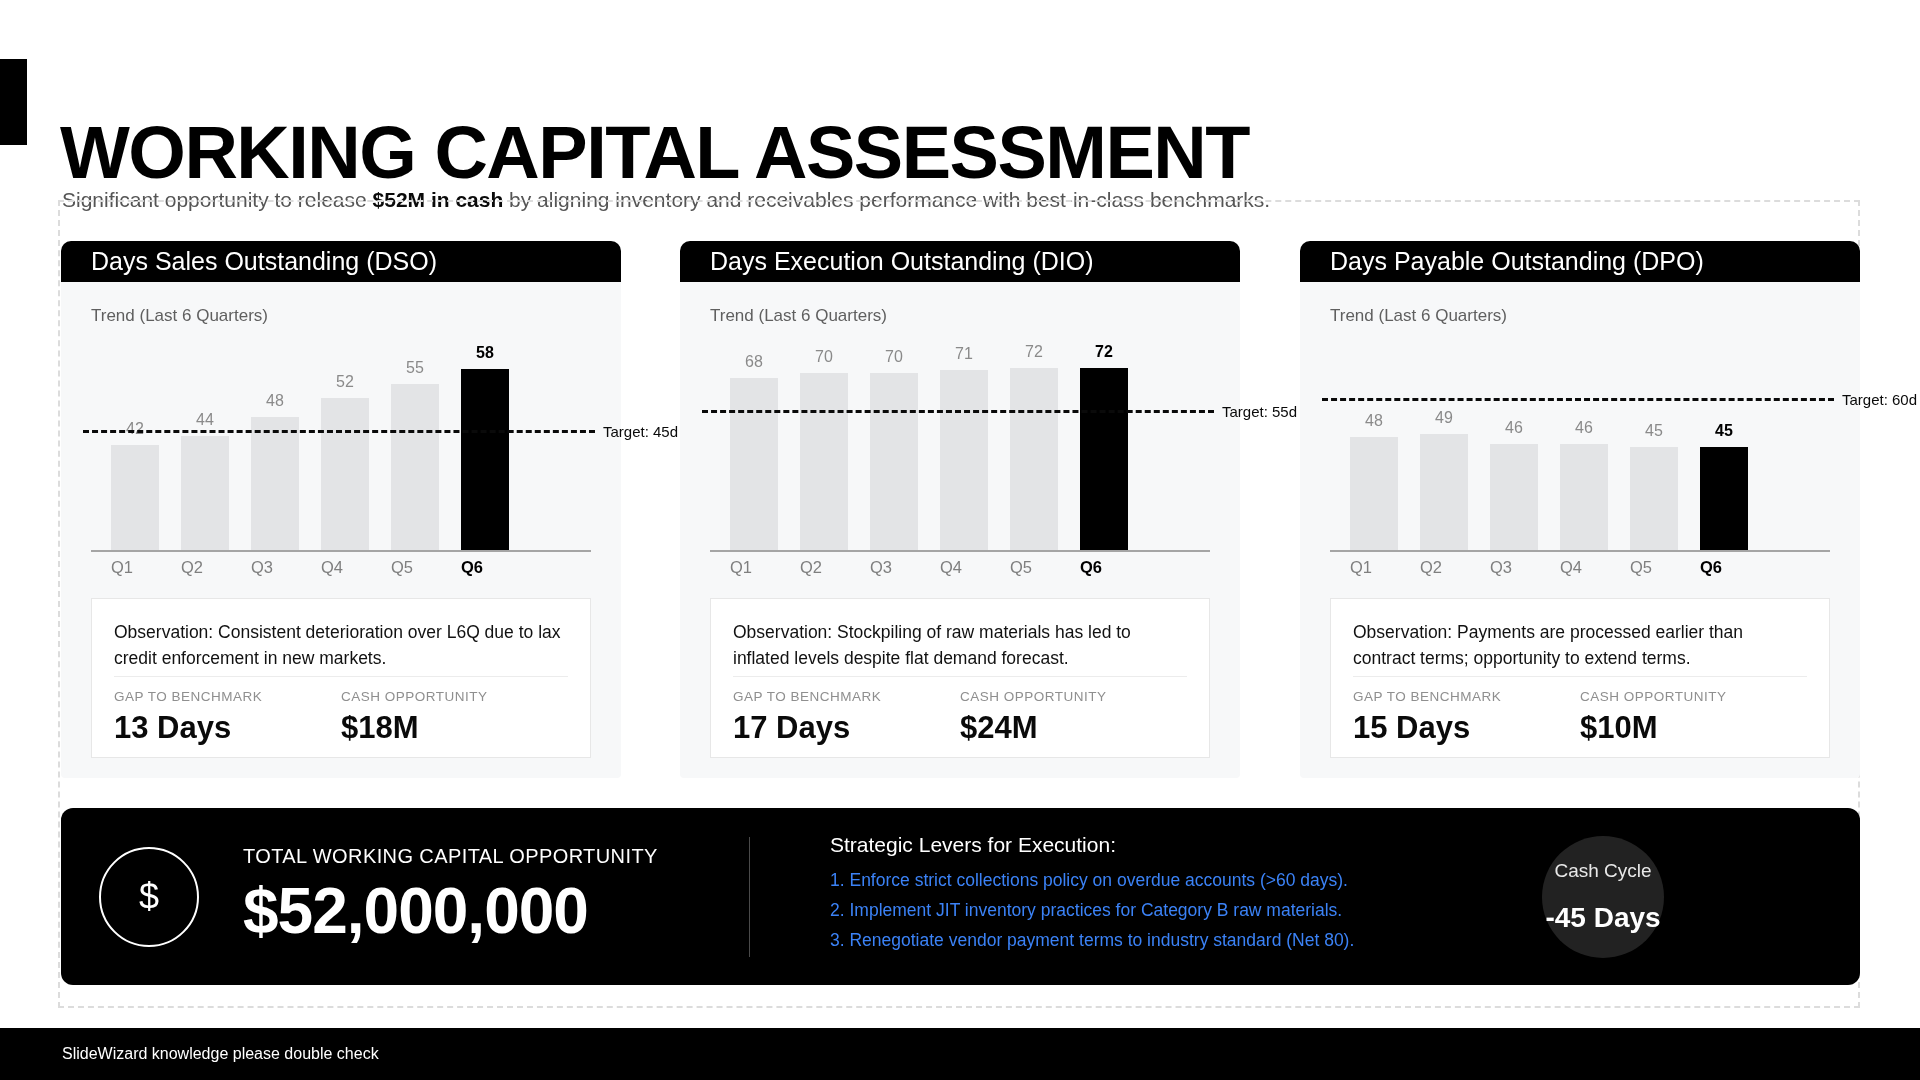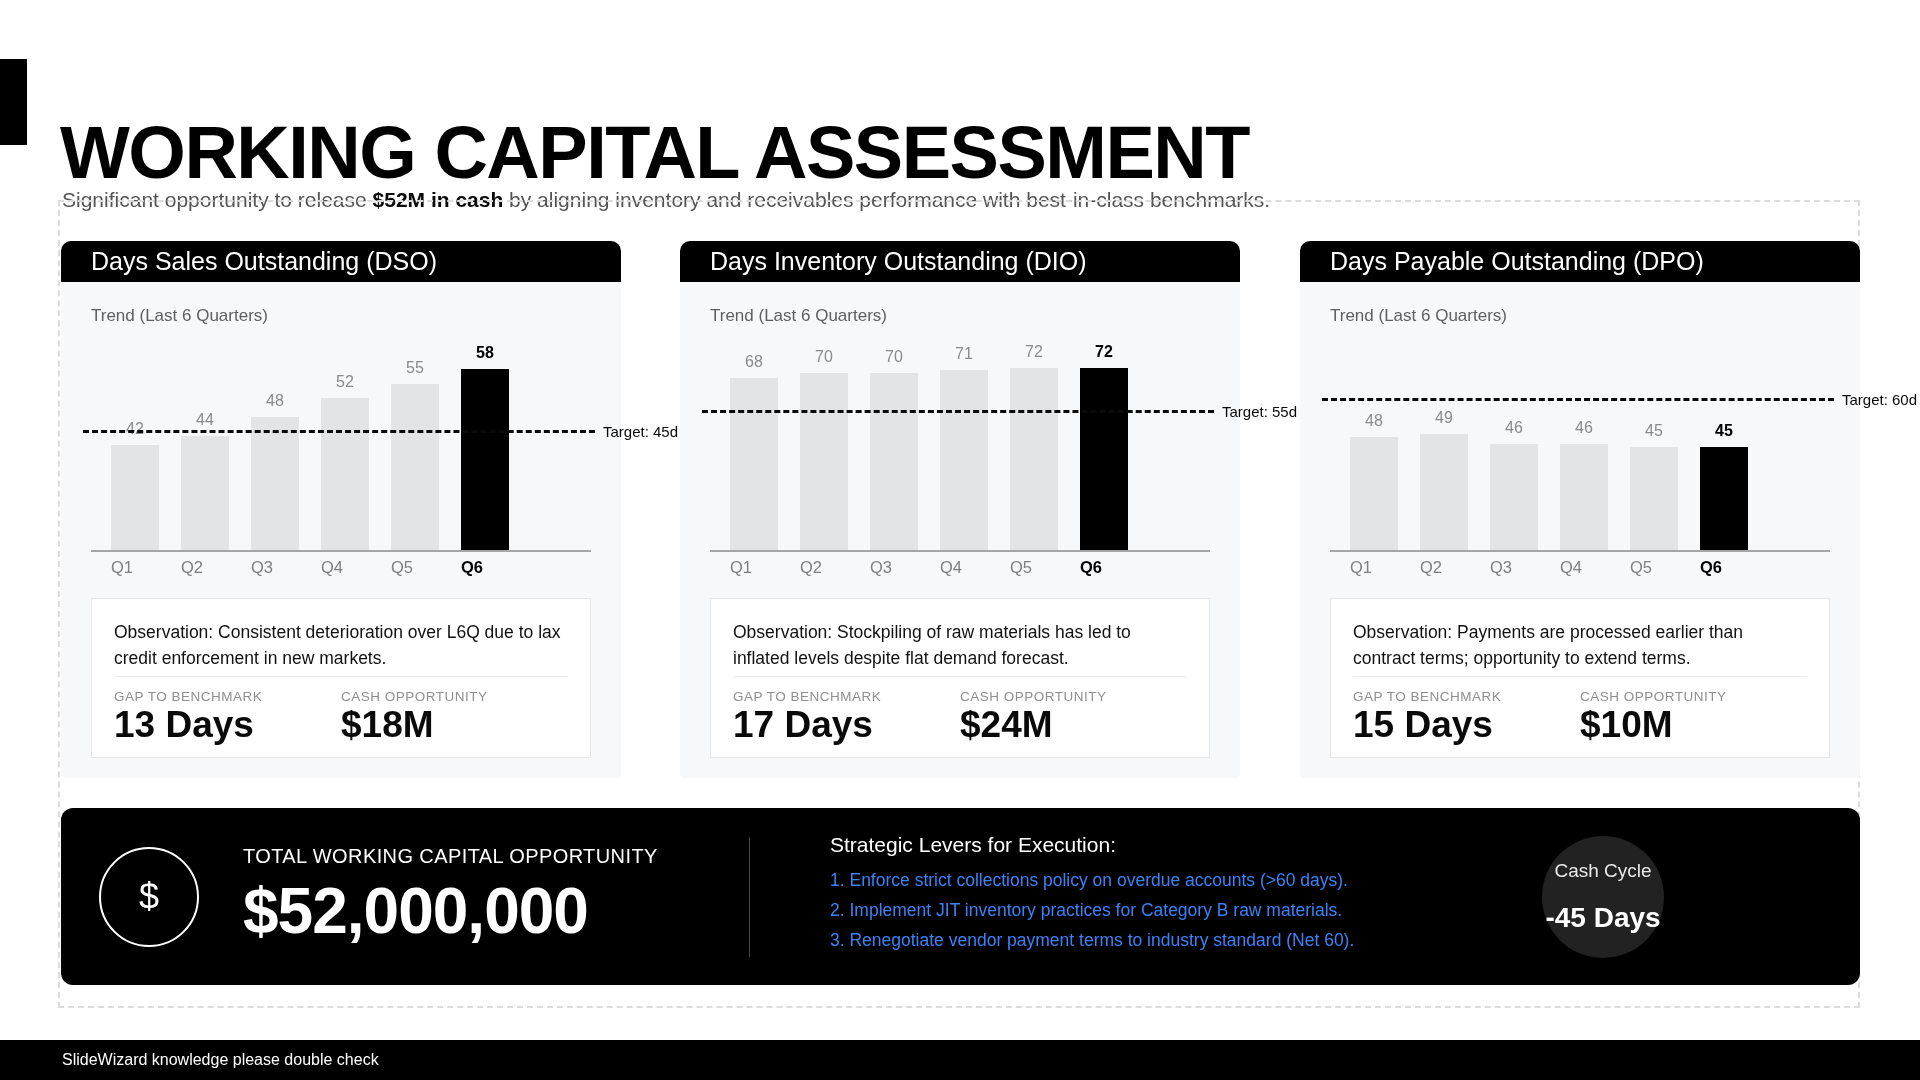--- a/index.html
+++ b/index.html
@@ -30,36 +30,36 @@
   .x-lab { width:48px; flex:none; text-align:left; font-size:16.5px; color:#7f7f7f; }
   .x-lab.hl { color:#000; font-weight:600; }
   .target-line { position:absolute; left:-8px; width:512px; border-top:3px dashed #0a0a0a; z-index:3; }
   .target-label { position:absolute; left:520px; top:-10px; font-size:15px; color:#0a0a0a; white-space:nowrap; }
 
   .obs-box { margin-top:14px; background:#fff; border:1px solid #e7e7e7; padding:20px 22px; height:160px; }
   .obs-text { font-size:17.5px; line-height:1.5; color:#111; margin:0 0 12px; border-bottom:1px solid #ececec; padding-bottom:4px; }
   .metrics { display:flex; }
   .metric { width:50%; }
   .metric-label { font-size:13.5px; color:#8f8f8f; letter-spacing:0.5px; }
-  .metric-value { font-size:37px; font-weight:700; color:#0a0a0a; }
+  .metric-value { font-size:31px; font-weight:700; color:#0a0a0a; margin-top:6px; }
 
   .summary { position:absolute; left:61px; top:808px; width:1799px; height:177px; background:#000; border-radius:12px; display:flex; align-items:center; color:#fff; }
   .dollar-circle { width:100px; height:100px; border:2.5px solid #fff; border-radius:50%; margin-left:38px; flex:none; display:flex; align-items:center; justify-content:center; font-size:36px; }
   .total-block { margin-left:44px; width:420px; flex:none; }
   .total-label { font-size:20px; letter-spacing:0.4px; }
   .total-value { font-size:64px; font-weight:700; margin-top:6px; letter-spacing:-1px; }
   .divider { width:1px; height:120px; background:#4a4a4a; margin-left:86px; flex:none; }
   .levers { margin-left:80px; }
   .levers-title { font-size:21px; margin-bottom:13px; }
   .lever { font-size:17.5px; margin-bottom:9px; color:#3b82f6; }
   .cash-circle { position:absolute; right:196px; top:28px; width:122px; height:122px; border-radius:50%; background:#222; display:flex; flex-direction:column; align-items:center; justify-content:center; }
   .cash-label { font-size:19px; color:#e9e9e9; }
   .cash-value { font-size:28px; font-weight:700; margin-top:20px; }
 
-  .footer { position:absolute; left:0; bottom:0; width:100%; height:40px; background:#000; display:flex; align-items:center; padding-left:62px; }
+  .footer { position:absolute; left:0; bottom:0; width:100%; height:52px; background:#000; display:flex; align-items:center; padding-left:62px; }
   .footer-text { color:#fff; font-size:16px; }
 </style>
 </head>
 <body>
 
 <div class="slide">
 
   <div class="accent"></div>
   <h1 class="title">WORKING CAPITAL ASSESSMENT</h1>
   <p class="subtitle"><span>Significant opportunity to release </span><b>$52M in cash</b><span> by aligning inventory and receivables performance with best-in-class benchmarks.</span></p>
@@ -122,21 +122,21 @@
             <div class="metric-label">CASH OPPORTUNITY</div>
             <div class="metric-value">$18M</div>
           </div>
         </div>
       </div>
     </div>
   </section>
 
   <section class="card c1">
     <header class="card-header">
-      <span>Days Inventory Outstanding (DIO)</span>
+      <span>Days Execution Outstanding (DIO)</span>
     </header>
     <div class="card-body">
       <div class="trend">Trend (Last 6 Quarters)</div>
       <div class="chart">
         <div class="target-line" style="bottom: 171px;">
             <span class="target-label">Target: 55d</span>
           </div>
         <div class="bars-row">
             <div class="bar-cell">
               <span class="bar-val">68</span>
@@ -255,21 +255,21 @@
       </div>
     <div class="total-block">
       <div class="total-label">TOTAL WORKING CAPITAL OPPORTUNITY</div>
       <div class="total-value">$52,000,000</div>
     </div>
     <div class="divider"></div>
     <div class="levers">
       <div class="levers-title">Strategic Levers for Execution:</div>
       <div class="lever">1. Enforce strict collections policy on overdue accounts (&gt;60 days).</div>
       <div class="lever">2. Implement JIT inventory practices for Category B raw materials.</div>
-      <div class="lever">3. Renegotiate vendor payment terms to industry standard (Net 60).</div>
+      <div class="lever">3. Renegotiate vendor payment terms to industry standard (Net 80).</div>
     </div>
     <div class="cash-circle">
       <div class="cash-label">Cash Cycle</div>
       <div class="cash-value">-45 Days</div>
     </div>
   </div>
 
   <div class="footer">
     <span class="footer-text">SlideWizard knowledge please double check</span>
   </div>

